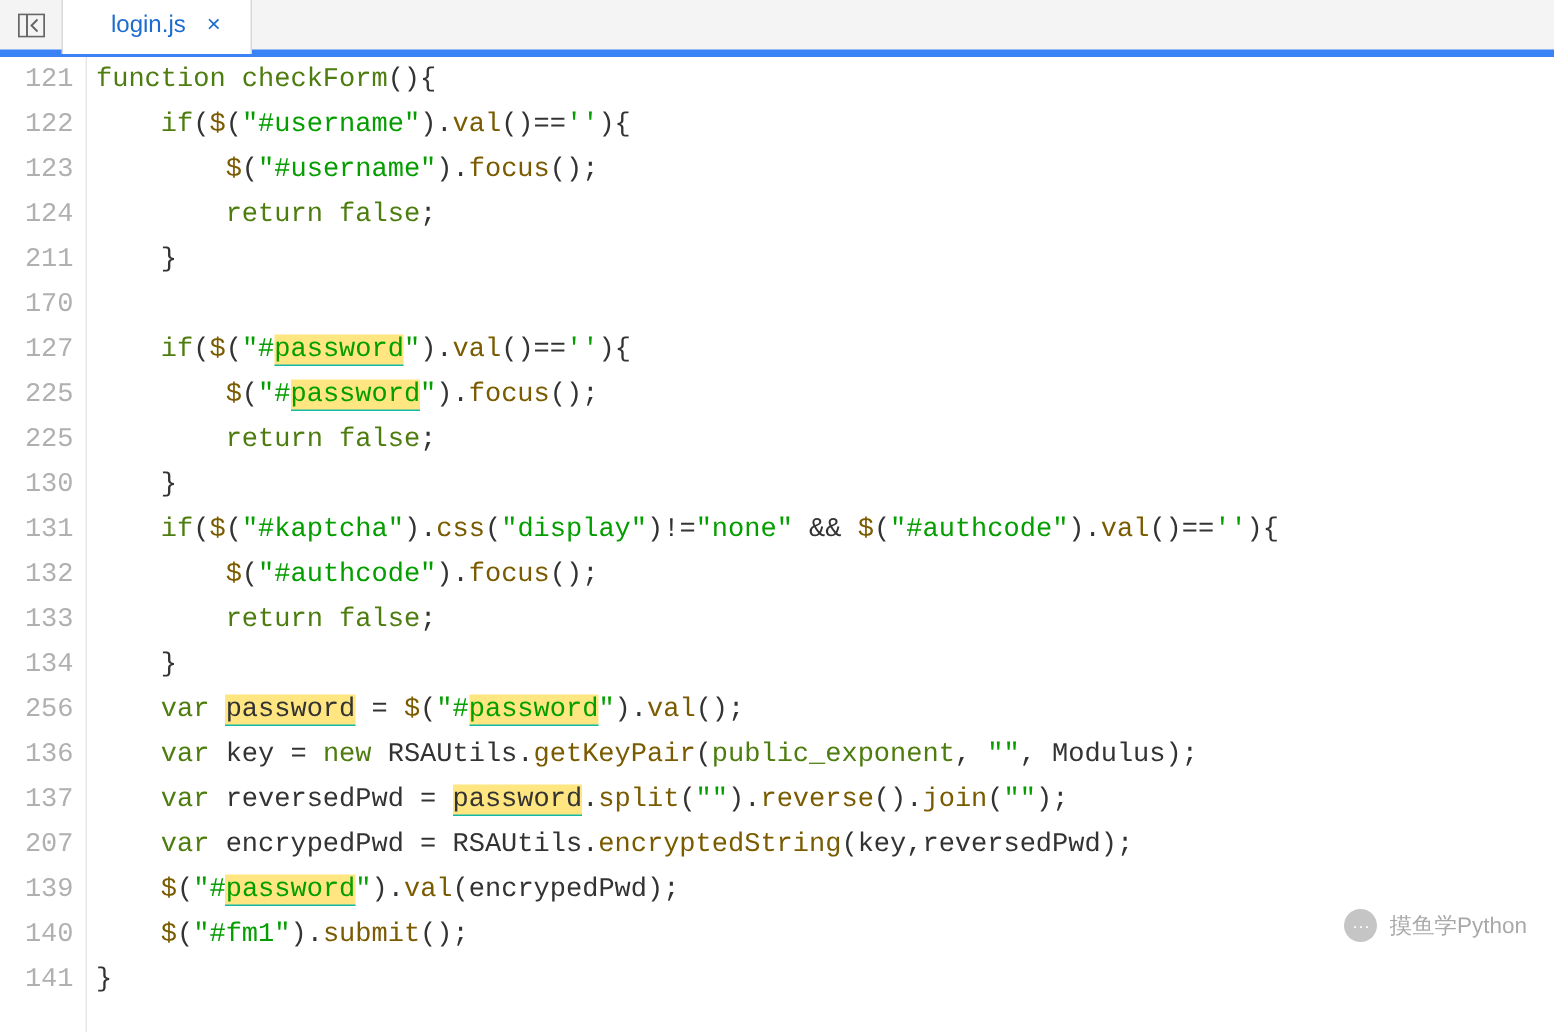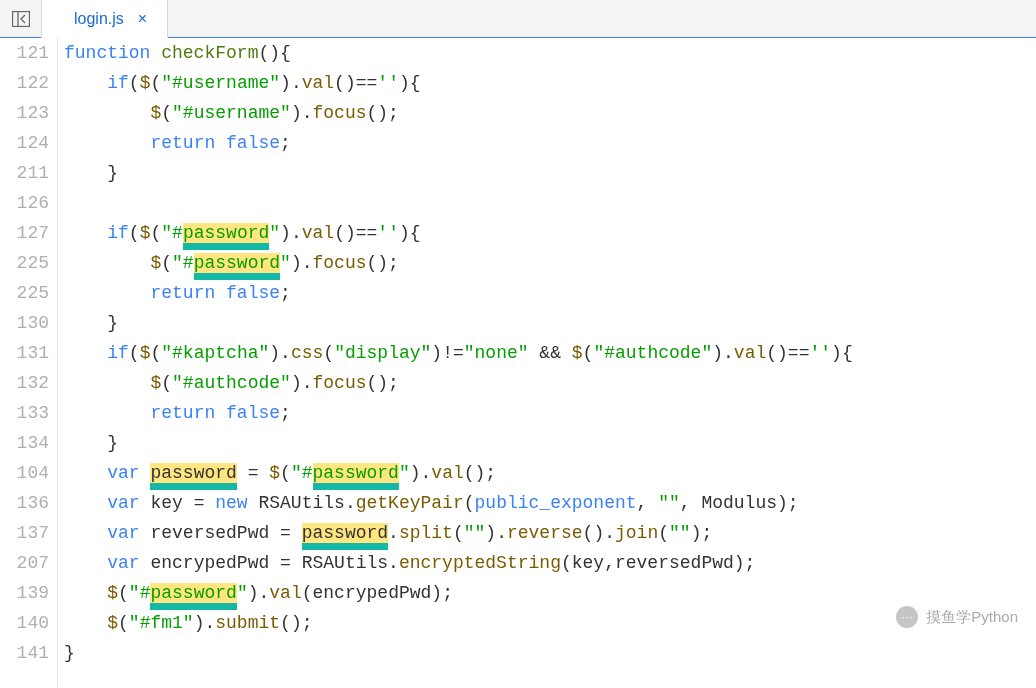--- a/index.html
+++ b/index.html
@@ -9,21 +9,21 @@
     font-family: "Menlo", "Consolas", "Courier New", monospace;
     font-size: 18px;
     background: #fff;
     width: 1036px;
     height: 688px;
   }
   .tabbar {
     display: flex;
     align-items: center;
     height: 38px;
-    border-bottom: 1px solid #3b82f6;
+    border-bottom: 5px solid #3b82f6;
     background: #f4f4f4;
   }
   .panel-toggle {
     width: 42px;
     height: 38px;
     display: flex;
     align-items: center;
     justify-content: center;
     border-right: 1px solid #d8d8d8;
   }
@@ -63,29 +63,29 @@
     padding-left: 6px;
     white-space: pre;
     font-size: 18px;
     line-height: 30px;
     color: #333;
   }
   .gutter .ln {
     height: 30px;
     line-height: 30px;
   }
-  .tok-keyword  { color: #3b82f6; }
+  .tok-keyword  { color: #4d7c0f; }
   .tok-deffunc  { color: #4d7c0f; }
   .tok-func     { color: #7a5b00; }
   .tok-string   { color: #059e00; }
   .tok-punct    { color: #333; }
   .tok-var      { color: #333; }
   .hl {
     background: #ffe680;
-    border-bottom: 7px solid #14b8a6;
+    border-bottom: 1px solid #14b8a6;
     text-align: right;
   }
   .watermark {
     position: absolute;
     right: 18px;
     bottom: 60px;
     display: flex;
     align-items: center;
     opacity: 0.85;
     font-family: "Helvetica Neue", Arial, sans-serif;
@@ -119,30 +119,30 @@
   </div>
 </div>
 
 <div class="editor">
   <div class="gutter" id="gutter">
       <div class="ln">121</div>
       <div class="ln">122</div>
       <div class="ln">123</div>
       <div class="ln">124</div>
       <div class="ln">211</div>
-      <div class="ln">126</div>
+      <div class="ln">170</div>
       <div class="ln">127</div>
       <div class="ln">225</div>
       <div class="ln">225</div>
       <div class="ln">130</div>
       <div class="ln">131</div>
       <div class="ln">132</div>
       <div class="ln">133</div>
       <div class="ln">134</div>
-      <div class="ln">104</div>
+      <div class="ln">256</div>
       <div class="ln">136</div>
       <div class="ln">137</div>
       <div class="ln">207</div>
       <div class="ln">139</div>
       <div class="ln">140</div>
       <div class="ln">141</div>
     </div>
   <div class="code" id="code"><div><span class="tok-keyword">function </span><span class="tok-deffunc">checkForm</span><span class="tok-punct">(){</span></div><div><span>    </span><span class="tok-keyword">if</span><span class="tok-punct">(</span><span class="tok-func">$</span><span class="tok-punct">(</span><span class="tok-string">"#username"</span><span class="tok-punct">).</span><span class="tok-func">val</span><span class="tok-punct">()==</span><span class="tok-string">''</span><span class="tok-punct">){</span></div><div><span>        </span><span class="tok-func">$</span><span class="tok-punct">(</span><span class="tok-string">"#username"</span><span class="tok-punct">).</span><span class="tok-func">focus</span><span class="tok-punct">();</span></div><div><span>        </span><span class="tok-keyword">return </span><span class="tok-keyword">false</span><span class="tok-punct">;</span></div><div><span class="tok-punct">    }</span></div><div>&nbsp;</div><div><span>    </span><span class="tok-keyword">if</span><span class="tok-punct">(</span><span class="tok-func">$</span><span class="tok-punct">(</span><span class="tok-string">"#</span><span class="tok-string hl">password</span><span class="tok-string">"</span><span class="tok-punct">).</span><span class="tok-func">val</span><span class="tok-punct">()==</span><span class="tok-string">''</span><span class="tok-punct">){</span></div><div><span>        </span><span class="tok-func">$</span><span class="tok-punct">(</span><span class="tok-string">"#</span><span class="tok-string hl">password</span><span class="tok-string">"</span><span class="tok-punct">).</span><span class="tok-func">focus</span><span class="tok-punct">();</span></div><div><span>        </span><span class="tok-keyword">return </span><span class="tok-keyword">false</span><span class="tok-punct">;</span></div><div><span class="tok-punct">    }</span></div><div><span>    </span><span class="tok-keyword">if</span><span class="tok-punct">(</span><span class="tok-func">$</span><span class="tok-punct">(</span><span class="tok-string">"#kaptcha"</span><span class="tok-punct">).</span><span class="tok-func">css</span><span class="tok-punct">(</span><span class="tok-string">"display"</span><span class="tok-punct">)!=</span><span class="tok-string">"none"</span><span class="tok-punct"> &amp;&amp; </span><span class="tok-func">$</span><span class="tok-punct">(</span><span class="tok-string">"#authcode"</span><span class="tok-punct">).</span><span class="tok-func">val</span><span class="tok-punct">()==</span><span class="tok-string">''</span><span class="tok-punct">){</span></div><div><span>        </span><span class="tok-func">$</span><span class="tok-punct">(</span><span class="tok-string">"#authcode"</span><span class="tok-punct">).</span><span class="tok-func">focus</span><span class="tok-punct">();</span></div><div><span>        </span><span class="tok-keyword">return </span><span class="tok-keyword">false</span><span class="tok-punct">;</span></div><div><span class="tok-punct">    }</span></div><div><span>    </span><span class="tok-keyword">var </span><span class="tok-var hl">password</span><span class="tok-punct"> = </span><span class="tok-func">$</span><span class="tok-punct">(</span><span class="tok-string">"#</span><span class="tok-string hl">password</span><span class="tok-string">"</span><span class="tok-punct">).</span><span class="tok-func">val</span><span class="tok-punct">();</span></div><div><span>    </span><span class="tok-keyword">var </span><span class="tok-var">key</span><span class="tok-punct"> = </span><span class="tok-keyword">new </span><span class="tok-var">RSAUtils</span><span class="tok-punct">.</span><span class="tok-func">getKeyPair</span><span class="tok-punct">(</span><span class="tok-keyword">public_exponent</span><span class="tok-punct">, </span><span class="tok-string">""</span><span class="tok-punct">, </span><span class="tok-var">Modulus</span><span class="tok-punct">);</span></div><div><span>    </span><span class="tok-keyword">var </span><span class="tok-var">reversedPwd</span><span class="tok-punct"> = </span><span class="tok-var hl">password</span><span class="tok-punct">.</span><span class="tok-func">split</span><span class="tok-punct">(</span><span class="tok-string">""</span><span class="tok-punct">).</span><span class="tok-func">reverse</span><span class="tok-punct">().</span><span class="tok-func">join</span><span class="tok-punct">(</span><span class="tok-string">""</span><span class="tok-punct">);</span></div><div><span>    </span><span class="tok-keyword">var </span><span class="tok-var">encrypedPwd</span><span class="tok-punct"> = </span><span class="tok-var">RSAUtils</span><span class="tok-punct">.</span><span class="tok-func">encryptedString</span><span class="tok-punct">(</span><span class="tok-var">key</span><span class="tok-punct">,</span><span class="tok-var">reversedPwd</span><span class="tok-punct">);</span></div><div><span>    </span><span class="tok-func">$</span><span class="tok-punct">(</span><span class="tok-string">"#</span><span class="tok-string hl">password</span><span class="tok-string">"</span><span class="tok-punct">).</span><span class="tok-func">val</span><span class="tok-punct">(</span><span class="tok-var">encrypedPwd</span><span class="tok-punct">);</span></div><div><span>    </span><span class="tok-func">$</span><span class="tok-punct">(</span><span class="tok-string">"#fm1"</span><span class="tok-punct">).</span><span class="tok-func">submit</span><span class="tok-punct">();</span></div><div><span class="tok-punct">}</span></div></div>
 </div>
 

